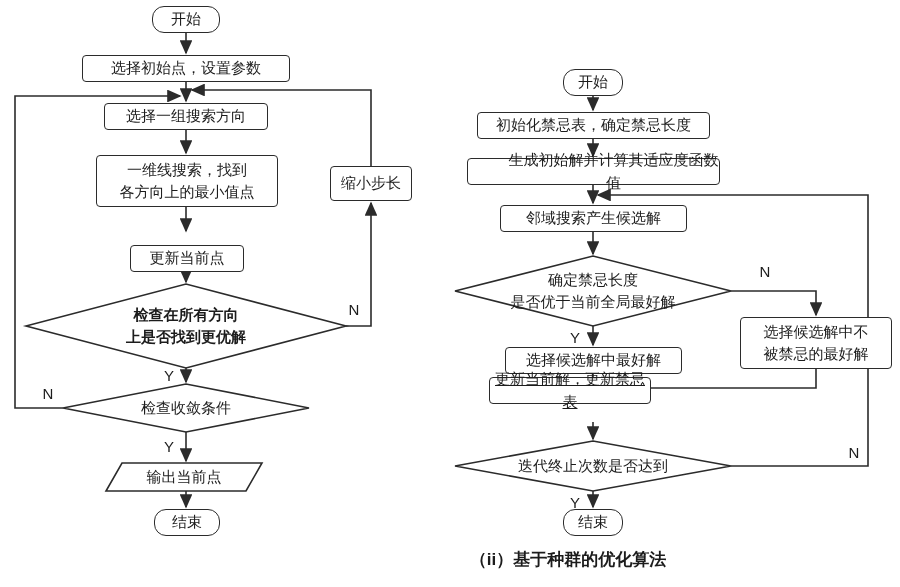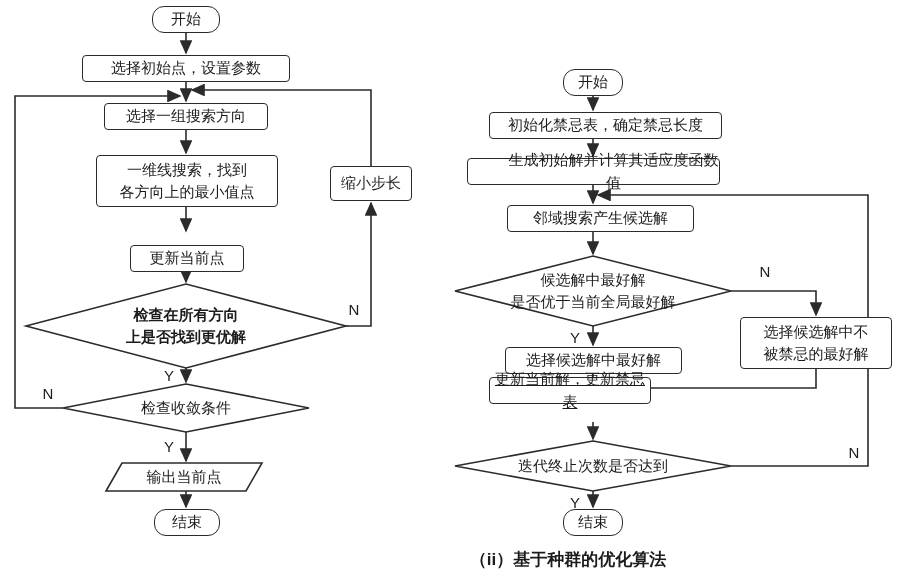--- a/index.html
+++ b/index.html
@@ -90,24 +90,24 @@
   <div class="node plain" style="left:116px; top:395px; width:140px; height:26px;">检查收敛条件</div>
   <div class="node plain" style="left:119px; top:464px; width:130px; height:26px;">输出当前点</div>
   <div class="node box rounded" style="left:154px; top:509px; width:66px; height:27px;">结束</div>
 
   <div class="lbl" style="left:344px; top:300px; width:20px; height:18px;">N</div>
   <div class="lbl" style="left:160px; top:366px; width:18px; height:18px;">Y</div>
   <div class="lbl" style="left:38px; top:384px; width:20px; height:18px;">N</div>
   <div class="lbl" style="left:160px; top:437px; width:18px; height:18px;">Y</div>
 
   <div class="node box rounded" style="left:563px; top:69px; width:60px; height:27px;">开始</div>
-  <div class="node box" style="left:477px; top:112px; width:233px; height:27px;margin-left:12px;">初始化禁忌表，确定禁忌长度</div>
+  <div class="node box" style="left:477px; top:112px; width:233px; height:27px;">初始化禁忌表，确定禁忌长度</div>
   <div class="node box" style="left:467px; top:158px; width:253px; height:27px;padding-left:40px;">生成初始解并计算其适应度函数值</div>
-  <div class="node box" style="left:500px; top:205px; width:187px; height:27px;margin-left:7px;">邻域搜索产生候选解</div>
-  <div class="node plain" style="left:483px; top:264px; width:220px; height:54px;">候选解中最好解
+  <div class="node box" style="left:500px; top:205px; width:187px; height:27px;">邻域搜索产生候选解</div>
+  <div class="node plain" style="left:483px; top:264px; width:220px; height:54px;">确定禁忌长度
 是否优于当前全局最好解</div>
   <div class="node box" style="left:740px; top:317px; width:152px; height:52px;">选择候选解中不
 被禁忌的最好解</div>
   <div class="node box" style="left:505px; top:347px; width:177px; height:27px;">选择候选解中最好解</div>
   <div class="node box" style="left:489px; top:377px; width:162px; height:27px;text-decoration:underline;">更新当前解，更新禁忌表</div>
   <div class="node plain" style="left:503px; top:453px; width:180px; height:26px;">迭代终止次数是否达到</div>
   <div class="node box rounded" style="left:563px; top:509px; width:60px; height:27px;">结束</div>
 
   <div class="lbl" style="left:755px; top:262px; width:20px; height:18px;">N</div>
   <div class="lbl" style="left:566px; top:328px; width:18px; height:18px;">Y</div>

